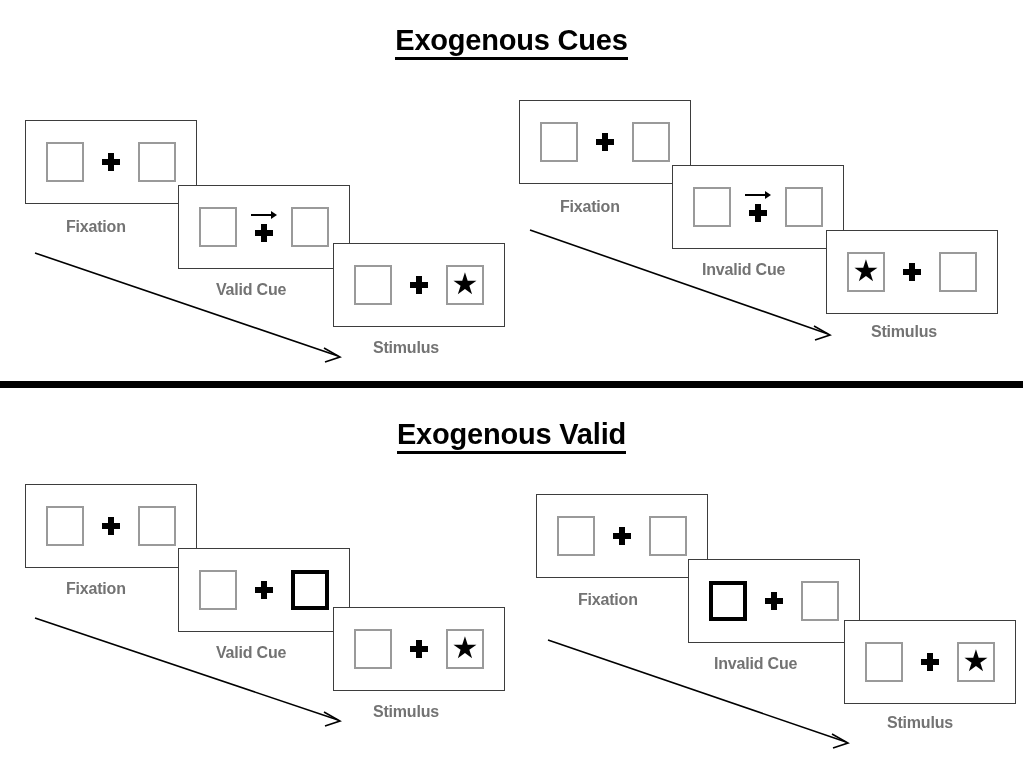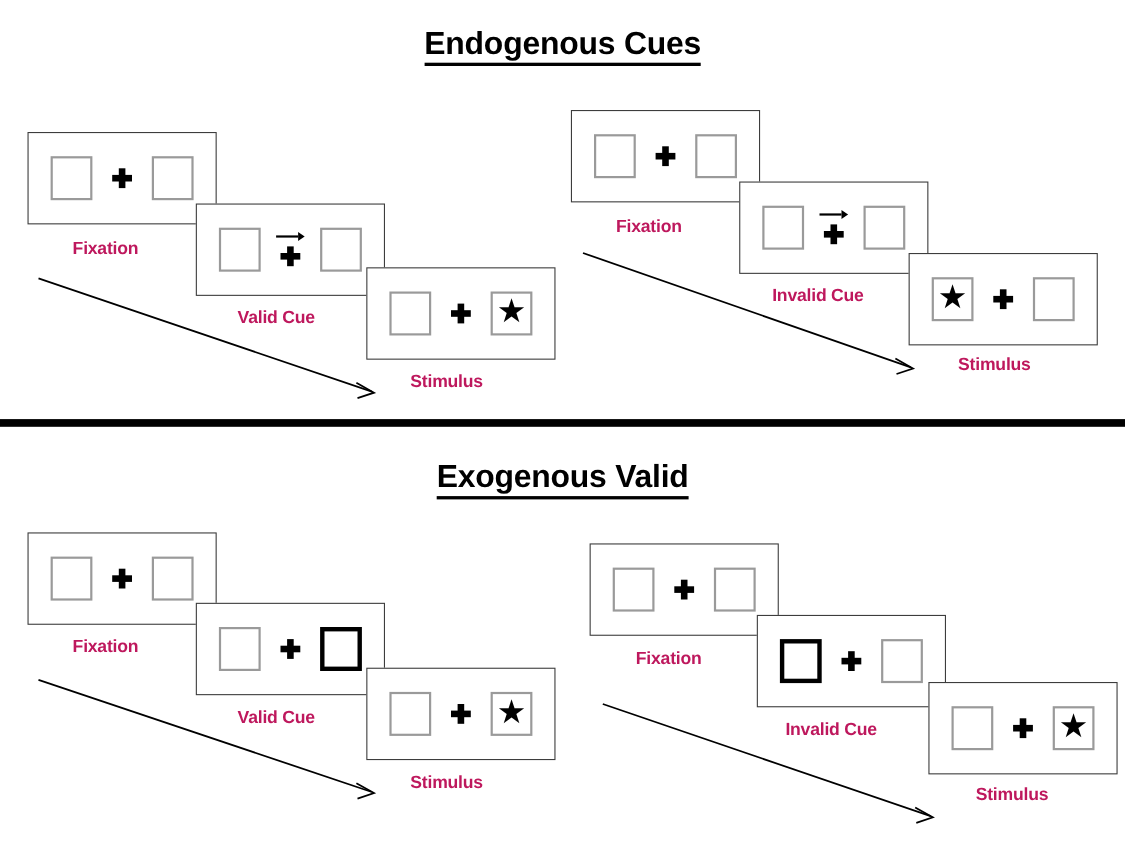--- a/index.html
+++ b/index.html
@@ -131,42 +131,42 @@
     border-bottom: 4px solid transparent;
     border-left: 6px solid #000;
   }
   .has-arrow .cross { margin-top: 12px; }
 
   
   .caption {
     position: absolute;
     font-weight: bold;
     font-size: 16px;
-    color: #be185d;
+    color: #737373;
     white-space: nowrap;
     letter-spacing: -0.2px;
   }
 
   
   .flow-arrow {
     position: absolute;
     overflow: visible;
   }
   .flow-arrow line,
   .flow-arrow polyline {
     stroke: #000000;
     stroke-width: 1.6;
     fill: none;
   }
 </style>
 </head>
 <body>
 
 <div class="section-title" style="top:24px;">
-  <span>Endogenous Cues</span>
+  <span>Exogenous Cues</span>
 </div>
 
 <div class="panel" style="left:25px; top:120px; width:172px; height:84px;">
   <div class="panel-inner">
     <div class="sbox"></div>
     <div class="center-col">
       <div class="cross"></div>
     </div>
     <div class="sbox"></div>
   </div>

